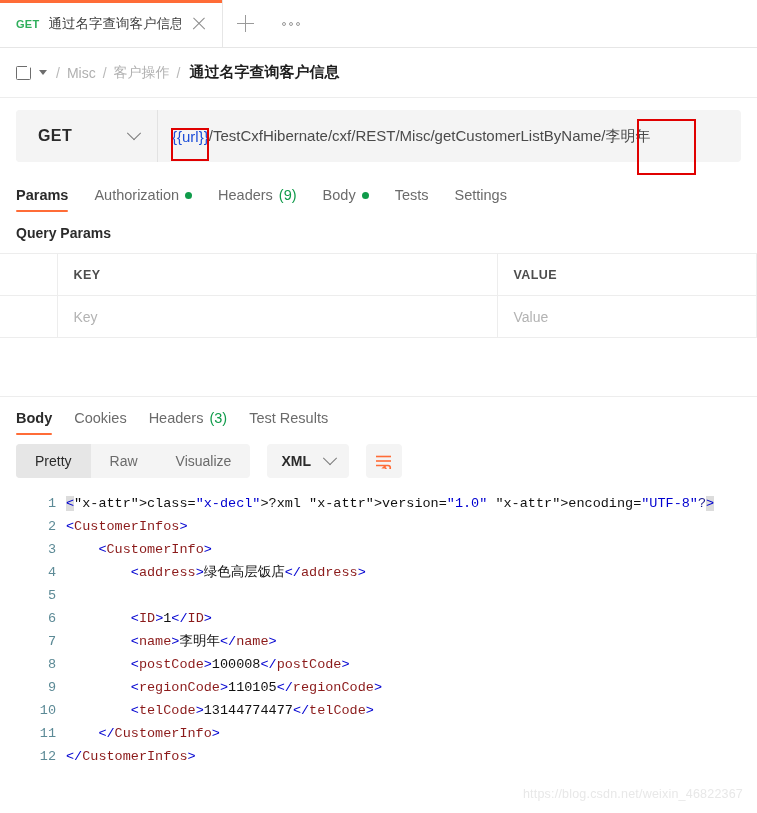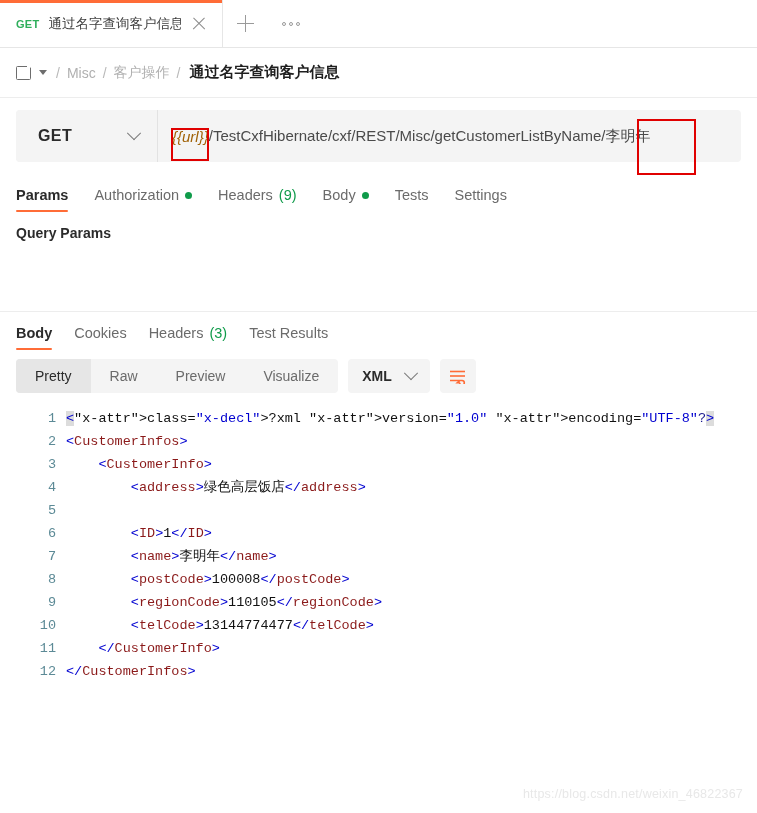--- a/index.html
+++ b/index.html
@@ -178,21 +178,21 @@
   }
   .url-field {
     flex: 1;
     display: flex;
     align-items: center;
     padding: 0 14px;
     font-size: 15px;
     white-space: nowrap;
     overflow: hidden;
   }
-  .url-var  { color: #a16207; font-style: italic; }
+  .url-var  { color: #1d4ed8; }
   .url-rest { color: #4a4a4a; }
 
   
   .anno {
     position: absolute;
     border: 2px solid #e00000;
     pointer-events: none;
   }
   #anno-var  { left: 171px; top: 128px; width: 38px; height: 33px; }
   #anno-name { left: 637px; top: 119px; width: 59px; height: 56px; }
@@ -269,21 +269,21 @@
     align-items: flex-end;
     gap: 22px;
     padding: 12px 16px 0 16px;
     height: 38px;
     background: #ffffff;
   }
 
   .resp-toolbar {
     display: flex;
     align-items: center;
-    gap: 10px;
+    gap: 17px;
     padding: 9px 16px 10px 16px;
     background: #ffffff;
   }
   .seg {
     display: flex;
     background: #f4f4f4;
     border-radius: 4px;
     overflow: hidden;
     height: 34px;
   }
@@ -419,20 +419,34 @@
     <div class="rtab">
       <span>Tests</span>
     </div>
     <div class="rtab">
       <span>Settings</span>
     </div>
   </div>
 
   <div class="qp-title">Query Params</div>
 
+  <table class="ptable">
+    <tbody>
+        <tr>
+      <th class="col-check"></th>
+      <th class="col-key">KEY</th>
+      <th class="col-val">VALUE</th>
+    </tr>
+    <tr>
+      <td class="col-check"></td>
+      <td class="col-key">Key</td>
+      <td class="col-val">Value</td>
+    </tr>
+  </tbody>
+    </table>
   <div class="tbl-pad"></div>
 
   <div class="resp-divider"></div>
   <div class="resp-tabs">
     <div class="rtab active">
       <span>Body</span>
     </div>
     <div class="rtab">
       <span>Cookies</span>
     </div>
@@ -442,21 +456,20 @@
     </div>
     <div class="rtab">
       <span>Test Results</span>
     </div>
   </div>
 
   <div class="resp-toolbar">
     <div class="seg">
       <div class="seg-btn active">Pretty</div>
       <div class="seg-btn">Raw</div>
-      <div class="seg-btn">Preview</div>
       <div class="seg-btn">Visualize</div>
     </div>
     <div class="fmt-box">
       <span>XML</span>
       <span class="chev"></span>
     </div>
     <div class="wrap-box">
       <svg width="17" height="15" viewBox="0 0 17 15">
         <line x1="1" y1="2.5" x2="16" y2="2.5" stroke="#ff6c37" stroke-width="1.6"></line>
         <line x1="1" y1="7" x2="16" y2="7" stroke="#ff6c37" stroke-width="1.6"></line>

